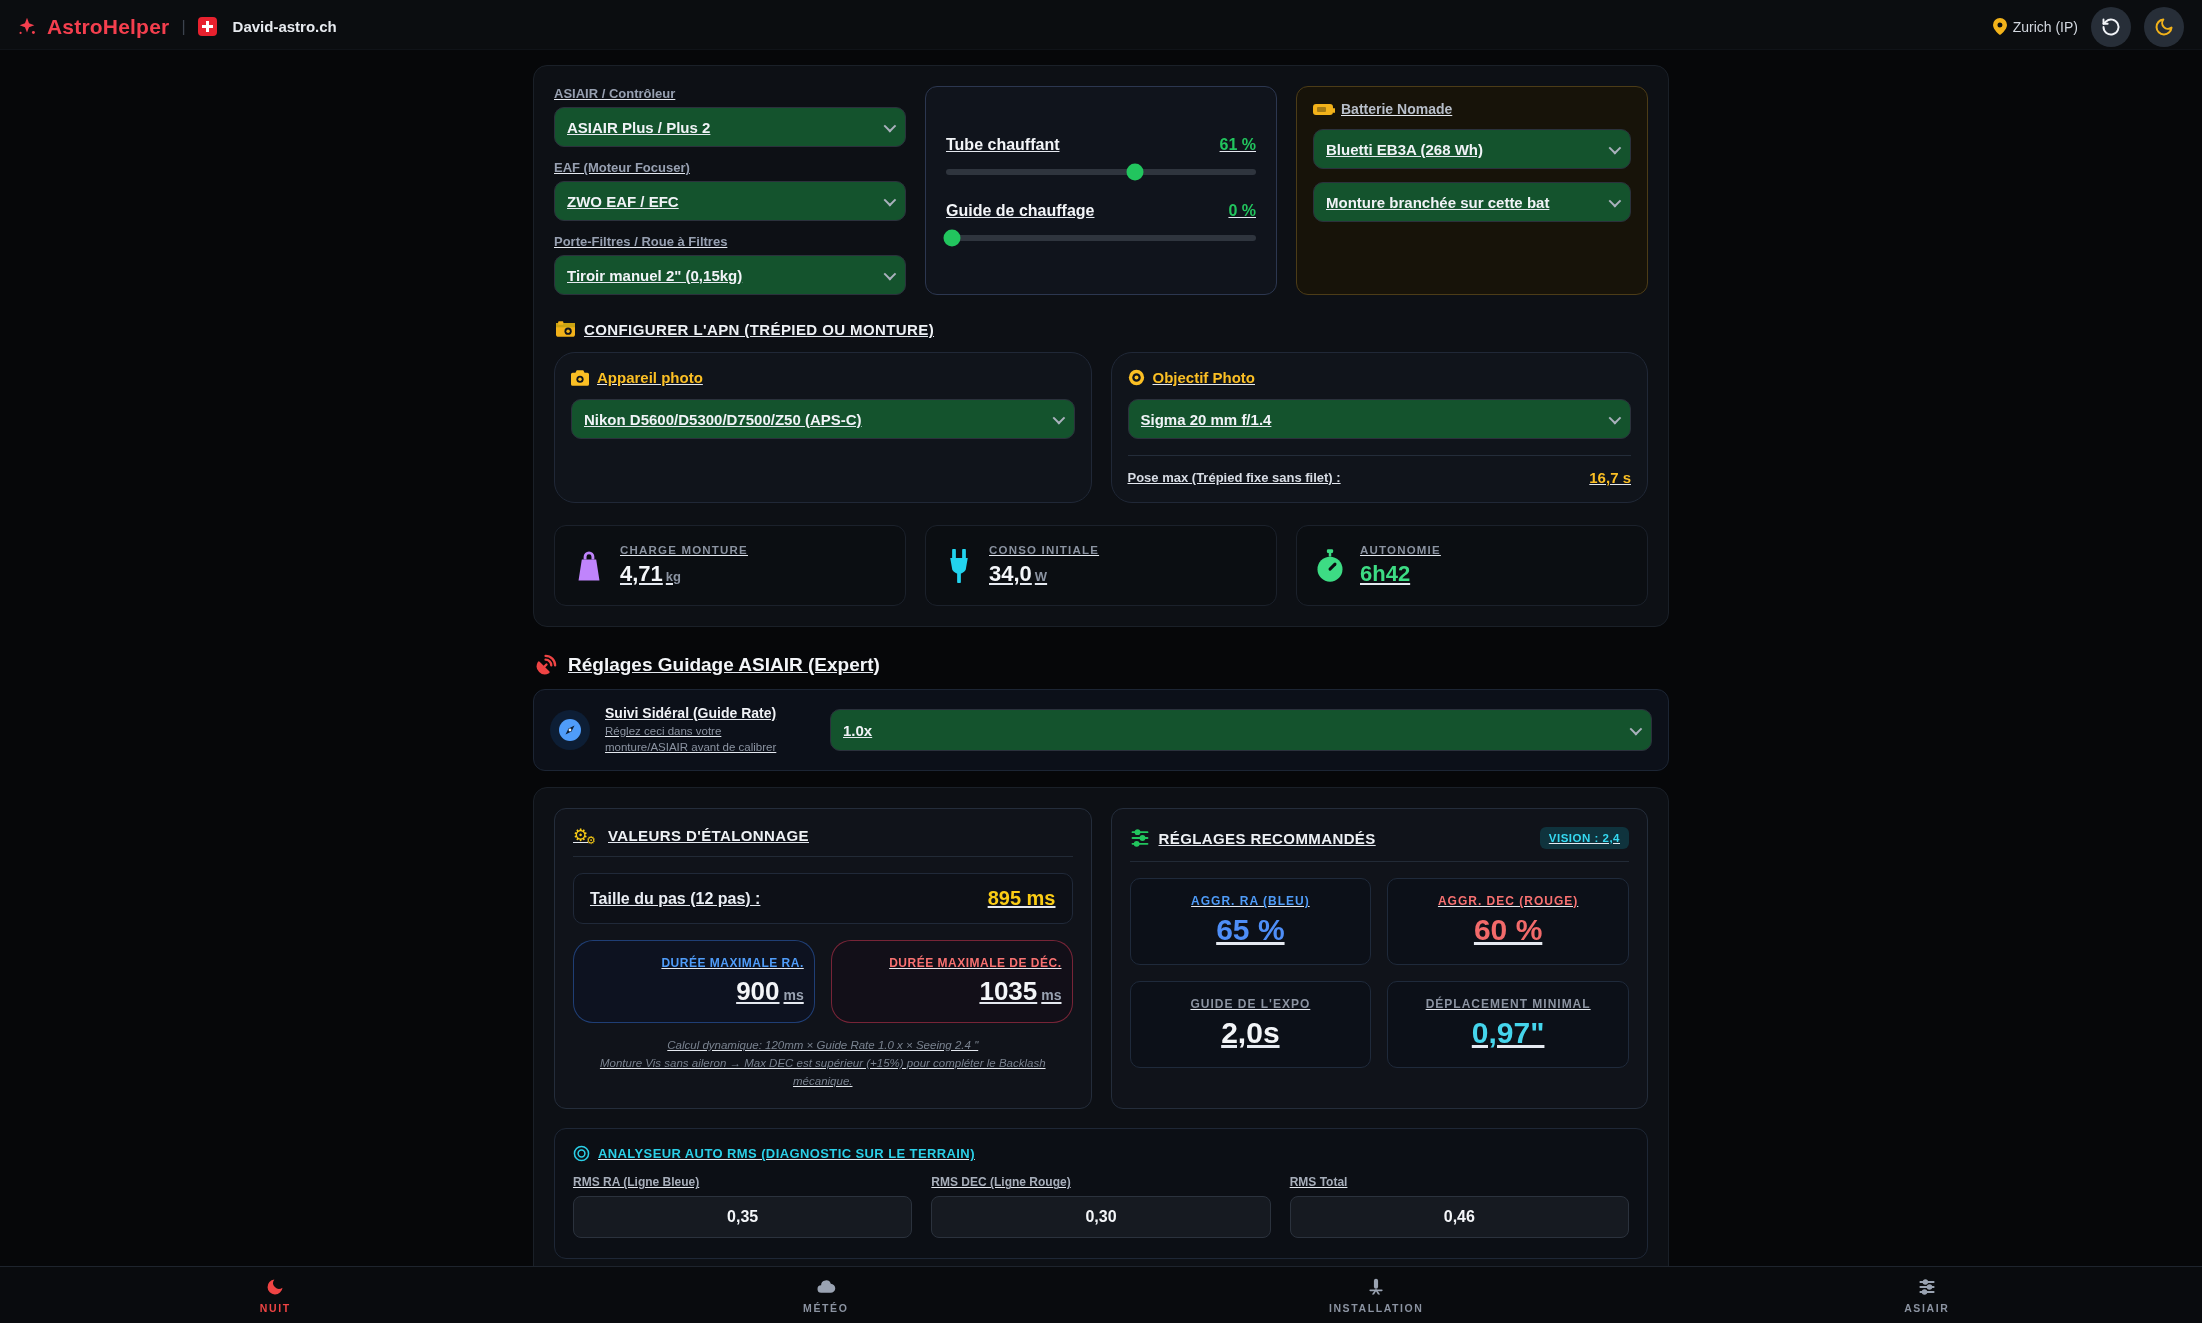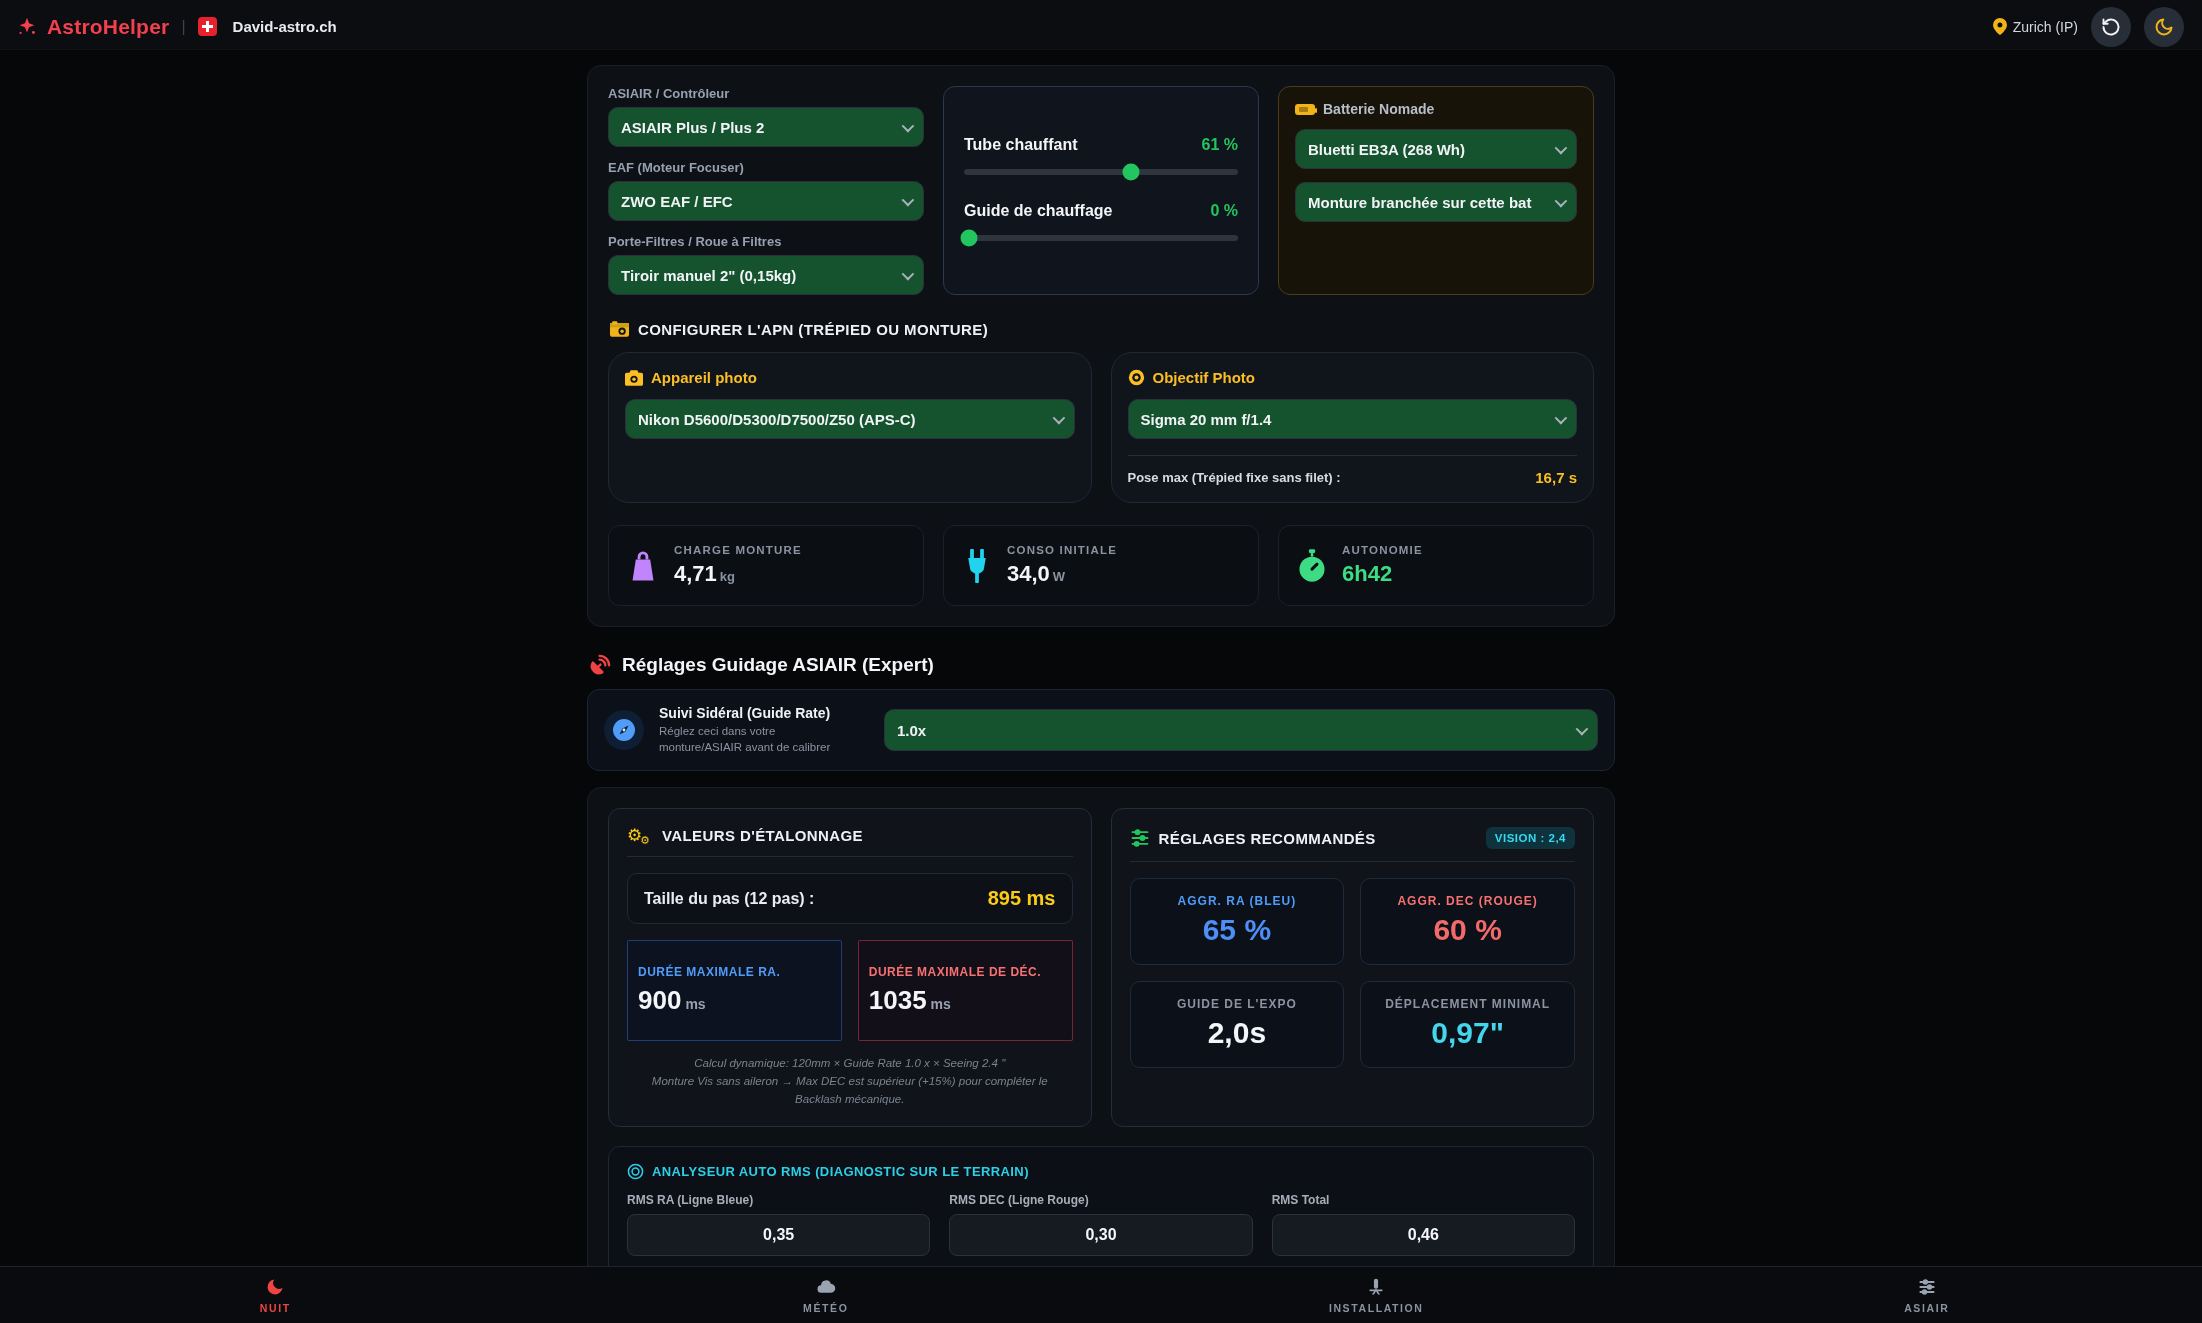--- a/index.html
+++ b/index.html
@@ -22,21 +22,21 @@
   .flag::before { content:""; position:absolute; left:8px; top:4px; width:3px; height:11px; background:#fff; }
   .flag::after  { content:""; position:absolute; left:4px; top:8px; width:11px; height:3px; background:#fff; }
   .site-name { font-size:15px; font-weight:bold; color:#e7eaef; margin-left:7px; }
   .header-right { display:flex; align-items:center; gap:13px; }
   .loc { display:flex; align-items:center; gap:6px; font-size:14px; color:#d3d8e0; }
   .round-btn {
     width:40px; height:40px; border-radius:50%; background:#272e38; border:none; cursor:pointer;
     display:flex; align-items:center; justify-content:center;
   }
   
-  .page { width:1028px; margin:0 auto; padding-top:65px; }
+  .page { width:1136px; margin:0 auto; padding-top:65px;text-decoration:underline; }
   .panel {
     background:#0d1015; border:1px solid #1a2028; border-radius:14px; padding:20px;
   }
   
   .grid3 { display:grid; grid-template-columns:1fr 1fr 1fr; gap:19px; }
   .field-label { font-size:13px; font-weight:bold; color:#97a0b1; margin-bottom:6px; }
   .select {
     height:40px; background:#14532d; border:1px solid #2b313c; border-radius:10px;
     display:flex; align-items:center; padding:0 12px; cursor:pointer; margin-bottom:13px;
     font-size:15px; font-weight:bold; color:#f1f3f7; position:relative; overflow:hidden;
@@ -92,21 +92,21 @@
   .panel2 { margin-top:16px; }
   .exp-card { background:#10131a; border:1px solid #242d3b; border-radius:12px; padding:18px; }
   .exp-head { display:flex; align-items:center; justify-content:space-between; padding-bottom:12px; border-bottom:1px solid #222a36; margin-bottom:16px; }
   .exp-head-left { display:flex; align-items:center; gap:9px; }
   .exp-title { font-size:15px; font-weight:bold; color:#eef1f5; letter-spacing:.4px; }
   .badge { background:#0f333d; color:#35d9f1; font-size:11.5px; font-weight:bold; border-radius:6px; padding:5px 9px; letter-spacing:.5px; }
   .step-row { background:#0d1017; border:1px solid #202939; border-radius:10px; padding:13px 16px; display:flex; justify-content:space-between; align-items:center; margin-bottom:16px; }
   .step-label { font-size:16px; font-weight:bold; color:#e9edf3; }
   .step-value { font-size:20px; font-weight:bold; color:#facc15; }
   .dur-grid { display:grid; grid-template-columns:1fr 1fr; gap:16px; }
-  .dur-box { border-radius:2px; padding:24px 10px; text-align:left; background:#0d1220; }
+  .dur-box { border-radius:20px; padding:15px 10px; text-align:right; background:#0d1220; }
   .dur-box.ra { border:1px solid rgba(59,130,246,.4); }
   .dur-box.dec { border:1px solid rgba(244,63,94,.45); background:#120f18; }
   .dur-label { font-size:12px; font-weight:bold; letter-spacing:.5px; margin-bottom:6px; }
   .dur-label.blue { color:#4f9cf9; }
   .dur-label.red { color:#f87171; }
   .dur-value { font-size:26px; font-weight:bold; color:#f3f5f8; }
   .dur-unit { font-size:14px; font-weight:bold; color:#9aa3b2; margin-left:4px; }
   .note { margin-top:14px; font-size:11.5px; font-style:italic; color:#79828f; text-align:center; line-height:1.55; }
   .rec-grid { display:grid; grid-template-columns:1fr 1fr; gap:16px; }
   .rec-box { background:#0c1018; border:1px solid #1f2a3b; border-radius:10px; padding:15px 10px 17px; text-align:center; }

